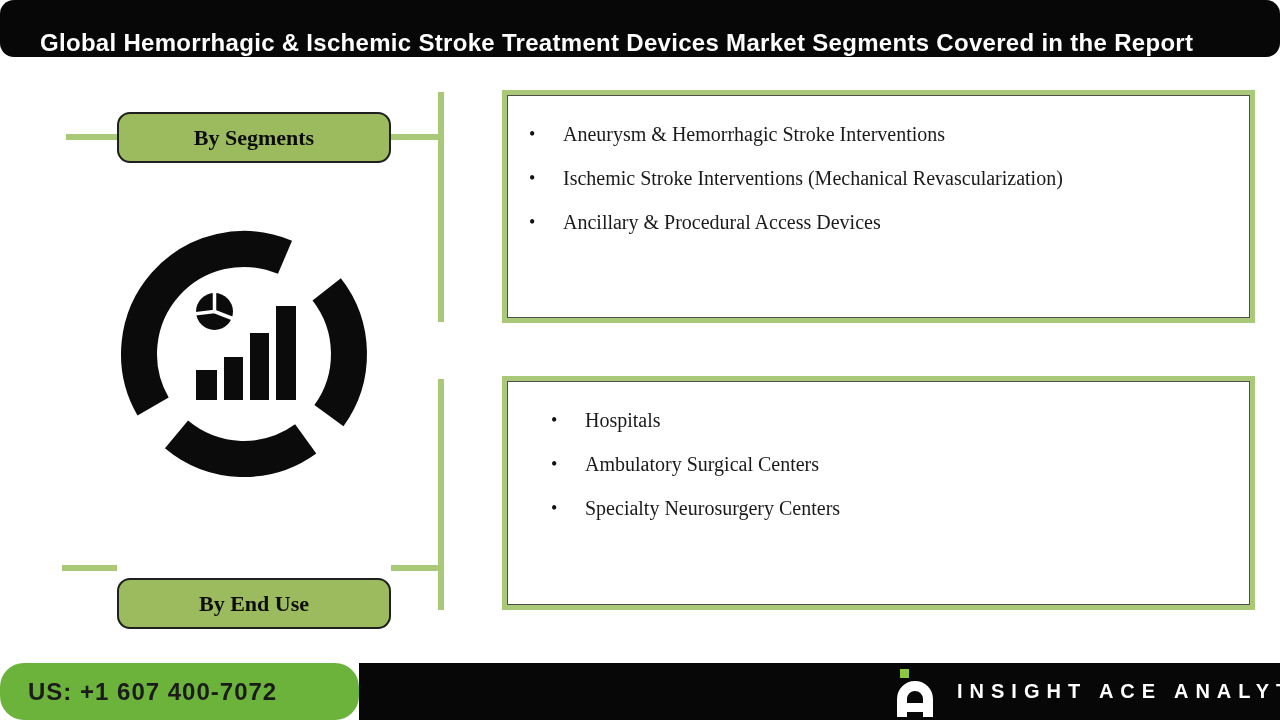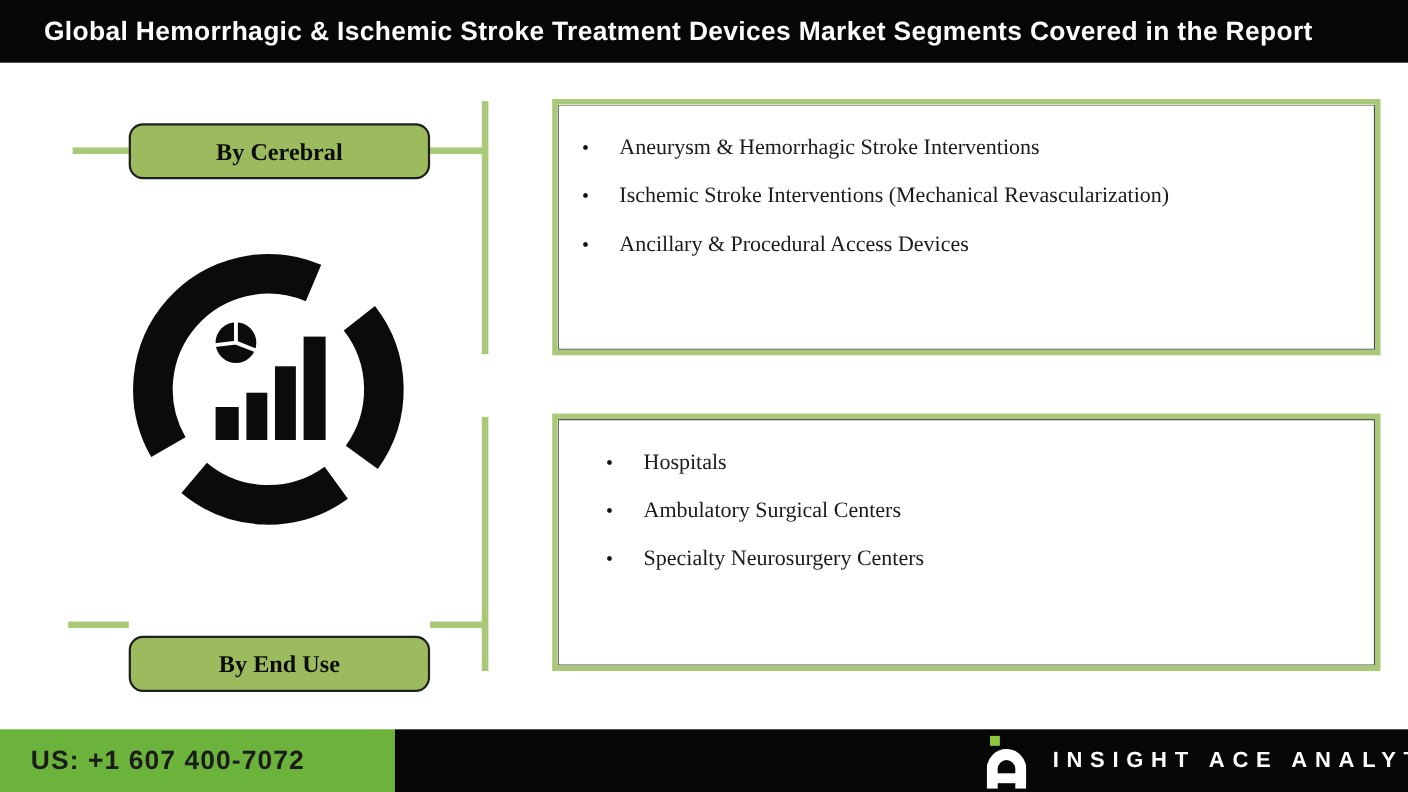--- a/index.html
+++ b/index.html
@@ -4,21 +4,21 @@
 <style>
   html,body { margin:0; padding:0; background:#ffffff; }
   .canvas {
     position:relative; width:1280px; height:720px; background:#ffffff;
     overflow:hidden; font-family:"Liberation Sans", sans-serif;
   }
 
   
   .header {
     position:absolute; left:0; top:0; width:1280px; height:57px;
-    background:#070707; display:flex; align-items:center;
+    background:#070707; display:flex; align-items:flex-end;border-radius:14px;
   }
   .header-title {
     color:#ffffff; font-weight:bold; font-size:24px; padding-left:40px;
     letter-spacing:0.3px; white-space:nowrap;
   }
 
   
   .line { position:absolute; background:#a9c878; }
   .hline1-left  { left:66px;  top:134px; width:51px;  height:6px; }
   .hline1-right { left:391px; top:134px; width:49px;  height:6px; }
@@ -54,21 +54,21 @@
     position:relative; padding-left:56px; font-family:"Liberation Serif", serif;
     font-size:20px; line-height:29px; color:#1a1a1a; white-space:nowrap;margin-top:15px;
   }
   .list-box li::before {
     content:"\2022"; position:absolute; left:22px; top:0; font-size:18px; color:#111;
   }
 
   
   .footer-green {
     position:absolute; left:0; top:663px; width:359px; height:57px;
-    background:#6cb33c; display:flex; align-items:center;
+    background:#6cb33c; display:flex; align-items:center;border-radius:24px;
   }
   .phone {
     font-weight:bold; font-size:24px; color:#1b1b1b; padding-left:28px;
     letter-spacing:1px; white-space:nowrap;
   }
   .footer-black {
     position:absolute; left:359px; top:663px; width:921px; height:57px;
     background:#070707; display:flex; align-items:center;
   }
   .logo-mark { margin-left:538px; width:36px; height:50px; flex:none; }
@@ -87,21 +87,21 @@
   </div>
 
   <div class="line hline1-left"></div>
   <div class="line hline1-right"></div>
   <div class="line vline1"></div>
   <div class="line hline2-left"></div>
   <div class="line hline2-right"></div>
   <div class="line vline2"></div>
 
   <div class="pill pill-treatment">
-    <span>By Cerebral</span>
+    <span>By Segments</span>
   </div>
   <div class="pill pill-enduse">
     <span>By End Use</span>
   </div>
 
   <svg class="center-icon" viewBox="0 0 248 248" xmlns="http://www.w3.org/2000/svg">
 
     <g stroke="#0b0b0b" stroke-width="36" fill="none" stroke-linecap="butt">
       <path d="M 33.1 176.5 A 105 105 0 0 1 165.0 27.3"></path>
       <path d="M 206.7 59.3 A 105 105 0 0 1 208.9 185.7"></path>

